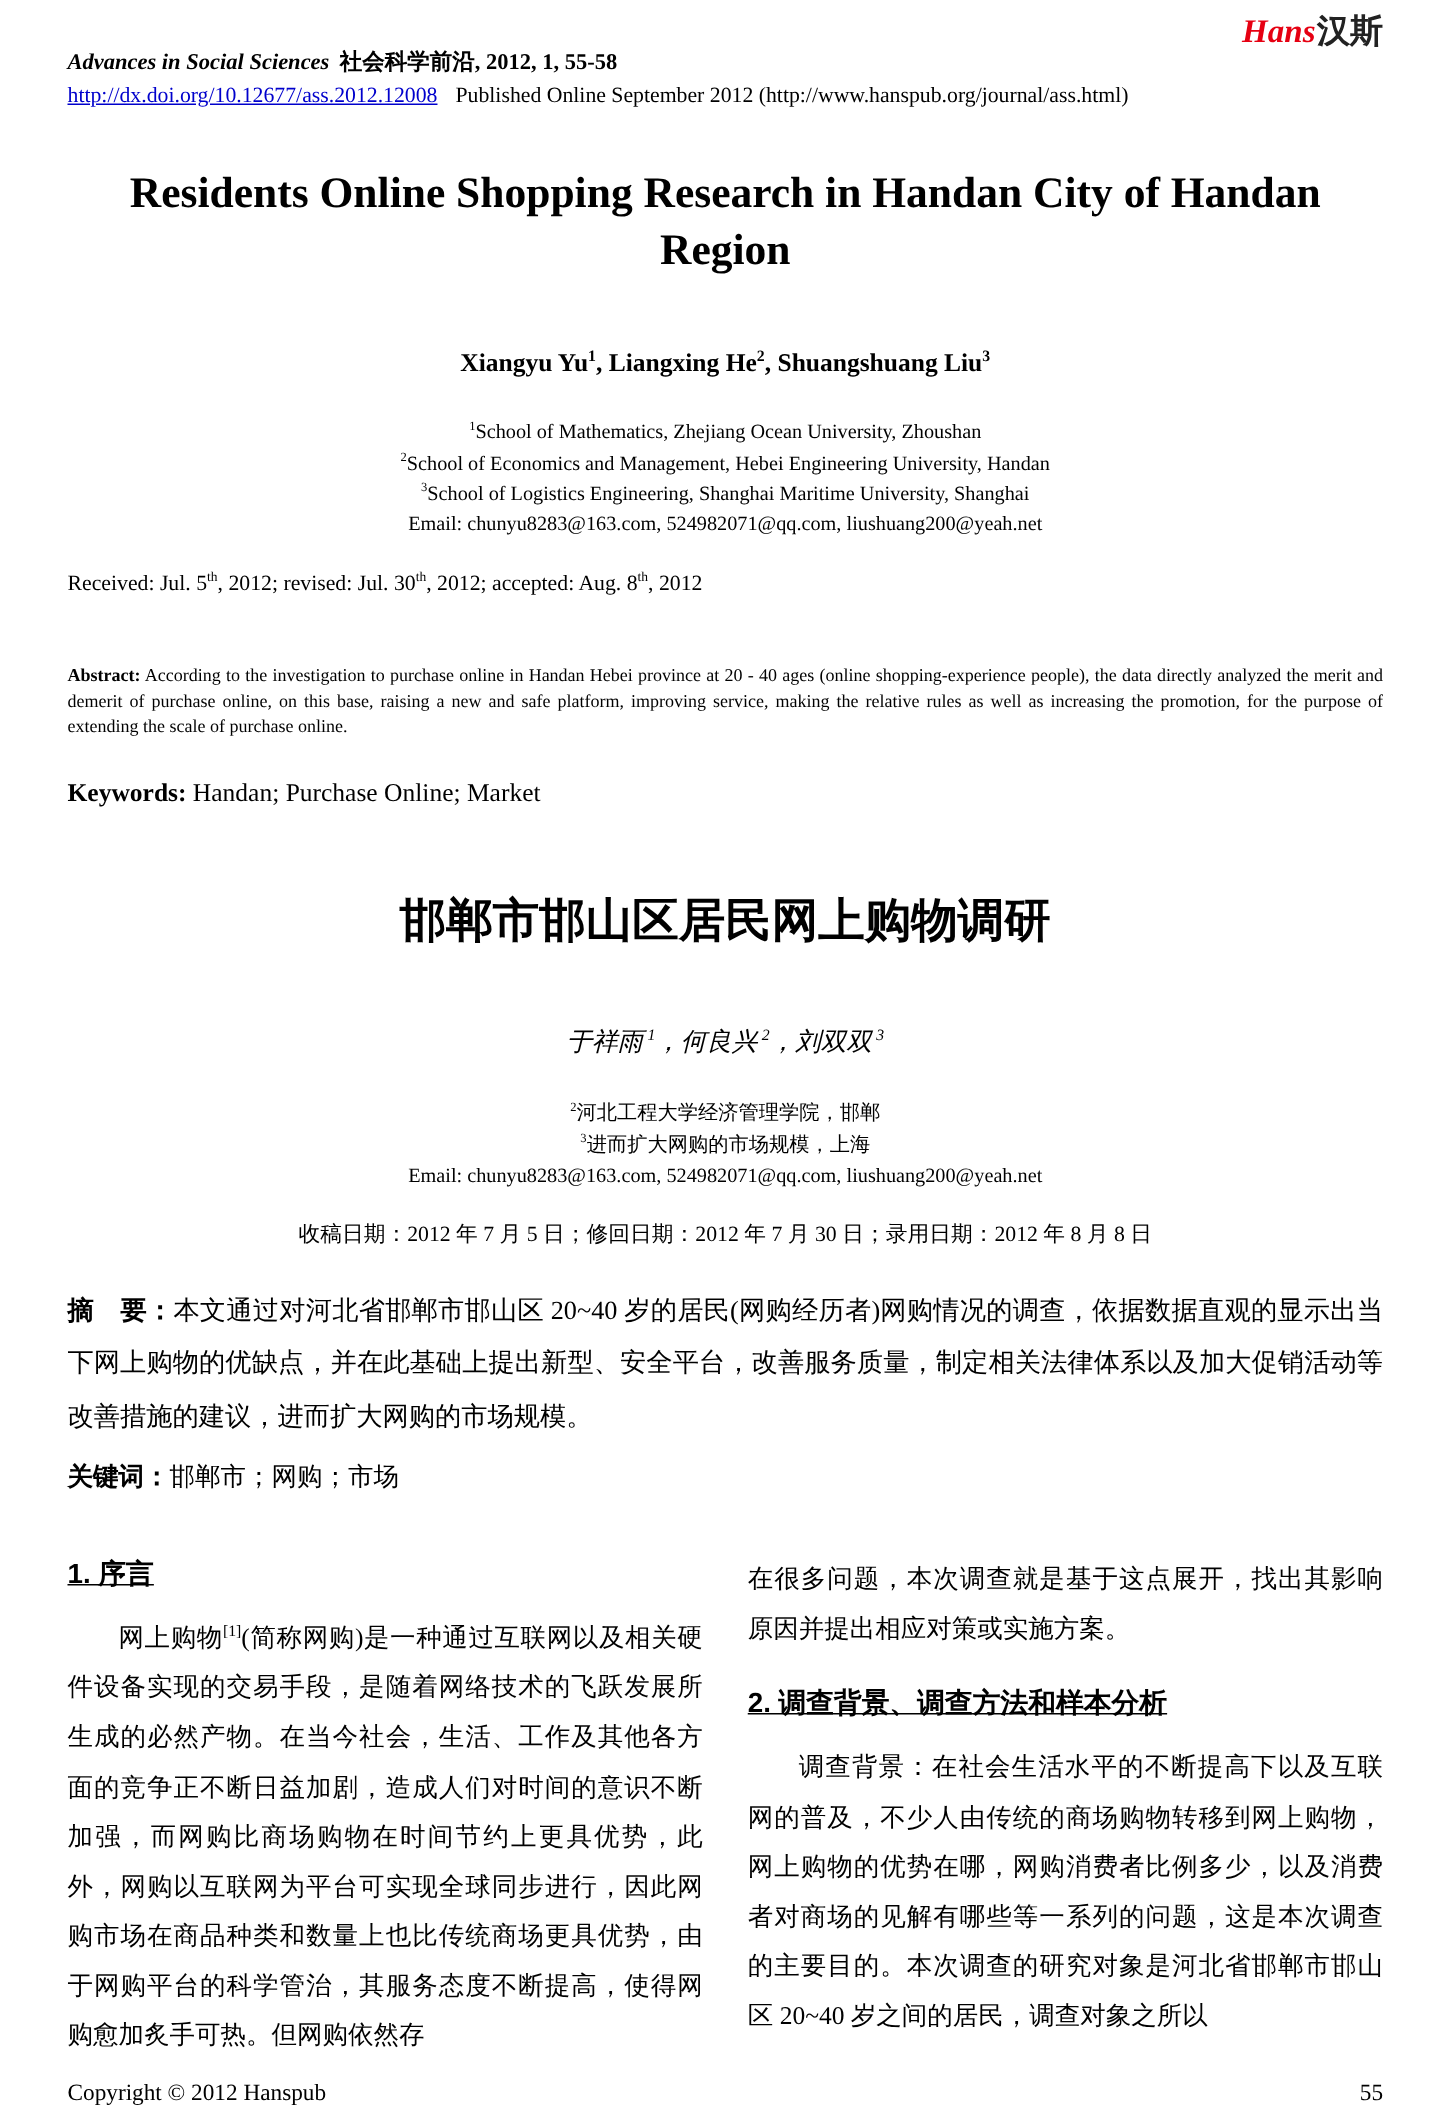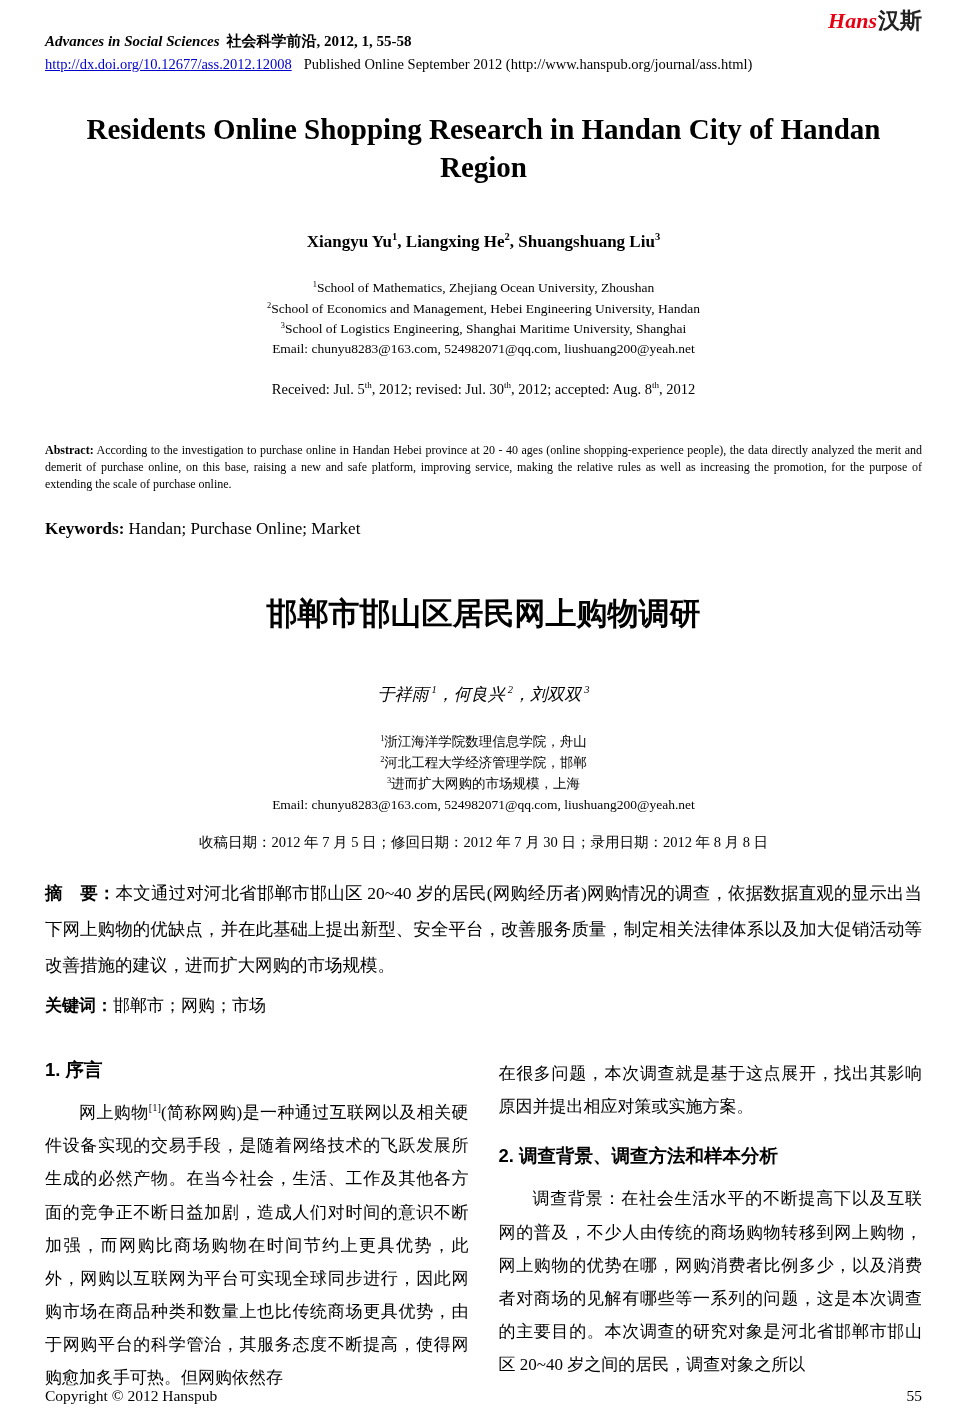--- a/index.html
+++ b/index.html
@@ -24,41 +24,41 @@
   .published-info { margin-left: 12px; }
   .logo { font-family: Liberation Serif, serif; font-size: 22px; font-weight: bold; white-space: nowrap; line-height: 1; margin-top: 2px; }
   .logo-hans { color: #e60012; font-style: italic; }
   .logo-cn { color: #222; margin-left: 1px; }
 
   
   .title-en { font-size: 29px; font-weight: bold; text-align: center; line-height: 1.3; margin: 38px 30px 0 30px; }
   .authors-en { text-align: center; font-size: 17px; font-weight: bold; margin-top: 46px; }
   sup { font-size: 0.62em; line-height: 0; }
   .affils { text-align: center; font-size: 13.5px; line-height: 1.5; margin-top: 26px; }
-  .received { text-align: center; font-size: 14.5px; margin-top: 22px; }
+  .received { text-align: left; font-size: 14.5px; margin-top: 22px; }
 
   
   .abstract { font-size: 12px; line-height: 1.4; text-align: justify; margin: 44px 0 0 0; }
   .bold { font-weight: bold; }
   .keywords { font-size: 17px; margin-top: 26px; }
 
   
   .title-cn { font-size: 31px; font-weight: bold; text-align: center; margin: 54px 0 0 0; }
   .authors-cn { text-align: center; font-size: 17px; font-style: italic; margin-top: 48px; }
   .authors-cn sup { margin-left: 3px; }
   .affils-cn { text-align: center; font-size: 13.5px; line-height: 1.55; margin-top: 26px; }
   .dates-cn { text-align: center; font-size: 14.5px; margin-top: 18px; }
   .abstract-cn { font-size: 17.5px; line-height: 2.05; text-align: justify; margin: 24px 0 0 0; }
   .label-hei { font-family: "Liberation Sans", "DejaVu Sans", sans-serif; font-weight: bold; }
   .keywords-cn { font-size: 17px; margin-top: 10px; }
 
   
   .columns { display: flex; gap: 30px; margin-top: 40px; }
   .col { flex: 1; min-width: 0; }
-  .sec-heading { font-family: "Liberation Sans", "DejaVu Sans", sans-serif; font-size: 18.5px; font-weight: bold; margin: 0 0 14px 0; }
+  .sec-heading { font-family: "Liberation Sans", "DejaVu Sans", sans-serif; font-size: 18.5px; font-weight: bold; margin: 0 0 14px 0; text-decoration: underline; }
   .sec-heading.mid { margin-top: 20px; }
   .body-para { font-size: 17px; line-height: 1.95; text-align: justify; margin: 0 0 8px 0; }
   .indent { text-indent: 2em; }
   .ref-sup { color: #000; }
 
   
   .footer { position: absolute; left: 45px; right: 45px; bottom: 12px; display: flex; justify-content: space-between; font-size: 15.5px; }
 </style>
 </head>
 <body>
@@ -88,21 +88,20 @@
 
   <p class="abstract"><span class="bold">Abstract:</span><span> According to the investigation to purchase online in Handan Hebei province at 20 - 40 ages (online shopping-experience people), the data directly analyzed the merit and demerit of purchase online, on this base, raising a new and safe platform, improving service, making the relative rules as well as increasing the promotion, for the purpose of extending the scale of purchase online.</span></p>
 
   <p class="keywords"><span class="bold">Keywords:</span><span> Handan; Purchase Online; Market</span></p>
 
   <h2 class="title-cn">邯郸市邯山区居民网上购物调研</h2>
 
   <div class="authors-cn"><span>于祥雨</span><sup>1</sup><span>，</span><span>何良兴</span><sup>2</sup><span>，</span><span>刘双双</span><sup>3</sup></div>
 
   <div class="affils-cn">
-    <div><sup>1</sup><span>浙江海洋学院数理信息学院，舟山</span></div>
     <div><sup>2</sup><span>河北工程大学经济管理学院，邯郸</span></div>
     <div><sup>3</sup><span>进而扩大网购的市场规模，上海</span></div>
     <div>Email: chunyu8283@163.com, 524982071@qq.com, liushuang200@yeah.net</div>
   </div>
 
   <div class="dates-cn">收稿日期：2012 年 7 月 5 日；修回日期：2012 年 7 月 30 日；录用日期：2012 年 8 月 8 日</div>
 
   <p class="abstract-cn"><span class="label-hei">摘　要：</span><span>本文通过对河北省邯郸市邯山区 20~40 岁的居民(网购经历者)网购情况的调查，依据数据直观的显示出当下网上购物的优缺点，并在此基础上提出新型、安全平台，改善服务质量，制定相关法律体系以及加大促销活动等改善措施的建议，进而扩大网购的市场规模。</span></p>
 
   <p class="keywords-cn"><span class="label-hei">关键词：</span><span>邯郸市；网购；市场</span></p>

